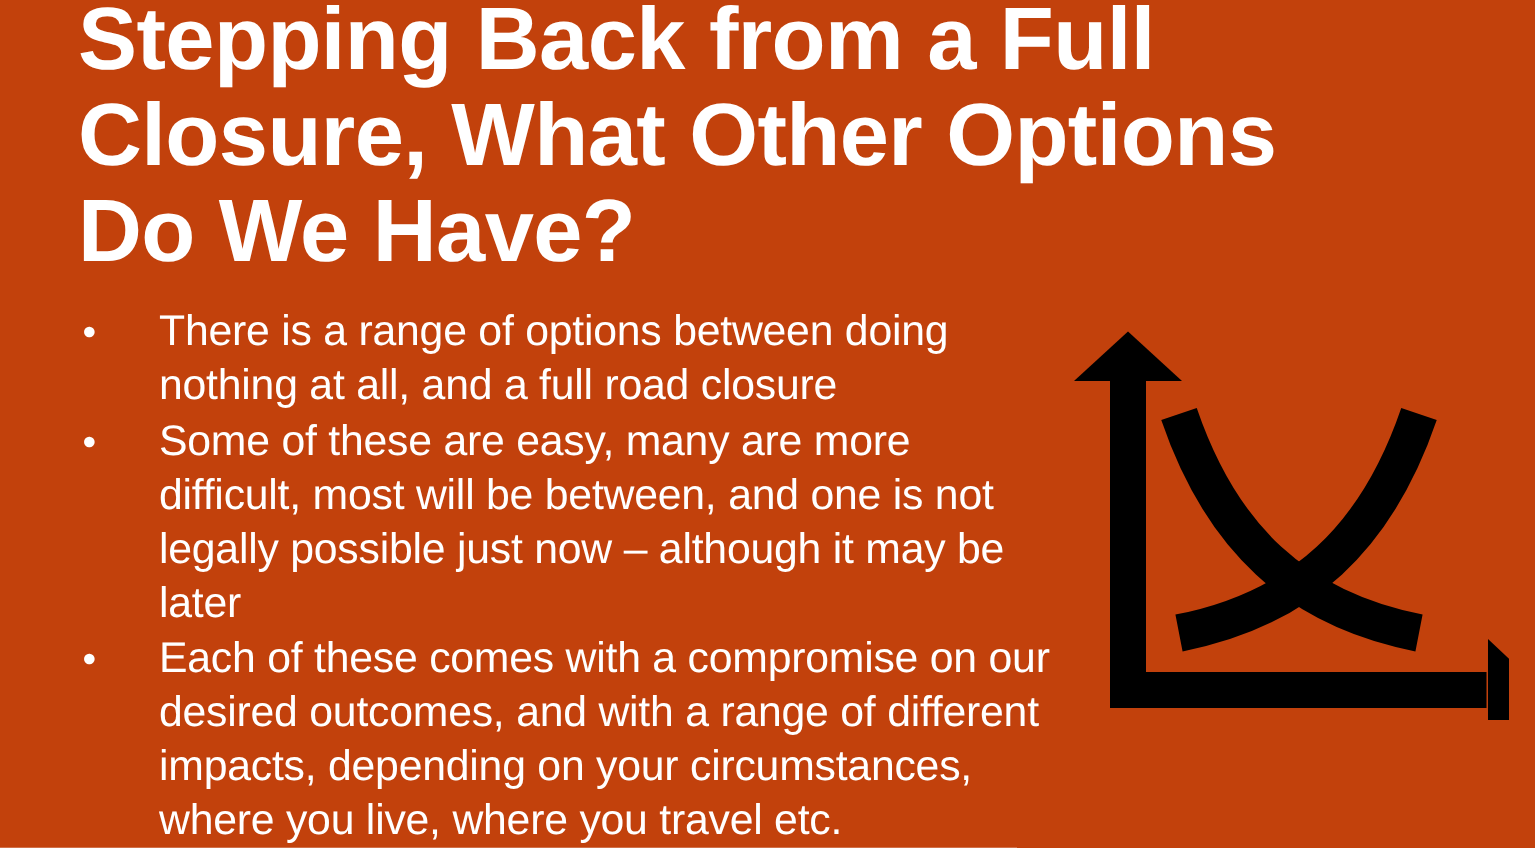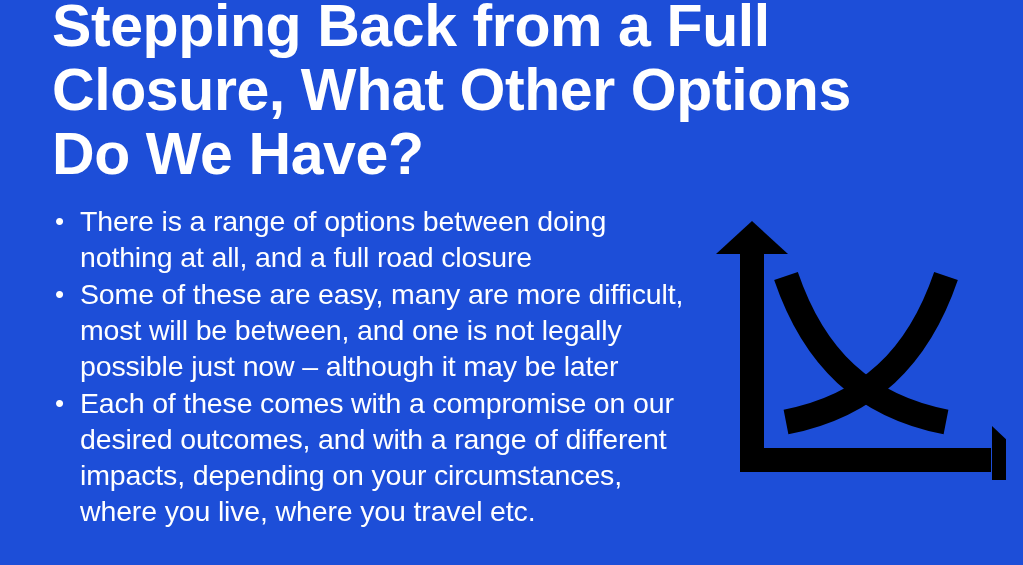--- a/index.html
+++ b/index.html
@@ -9,21 +9,21 @@
   body {
     width: 1023px;
     height: 565px;
     overflow: hidden;
     font-family: "Liberation Sans", sans-serif;
   }
   #slide {
     position: relative;
     width: 1023px;
     height: 565px;
-    background: #1d4ed8;
+    background: #c2410c;
     overflow: hidden;
   }
   #title {
     position: absolute;
     left: 52px;
     top: -6px;
     width: 830px;
     color: #ffffff;
     font-family: "Liberation Sans", sans-serif;
     font-weight: bold;
@@ -57,20 +57,21 @@
     left: 3px;
     top: 0;
     width: 18px;
     text-align: left;
     color: #ffffff;
     font-size: 26px;
     line-height: 36px;
   }
   #bullets li .bullet-text {
     display: block;
+    margin-left: 26px;
   }
   #graph-icon {
     position: absolute;
     left: 706px;
     top: 210px;
     width: 300px;
     height: 270px;
   }
   #graph-icon svg {
     display: block;

